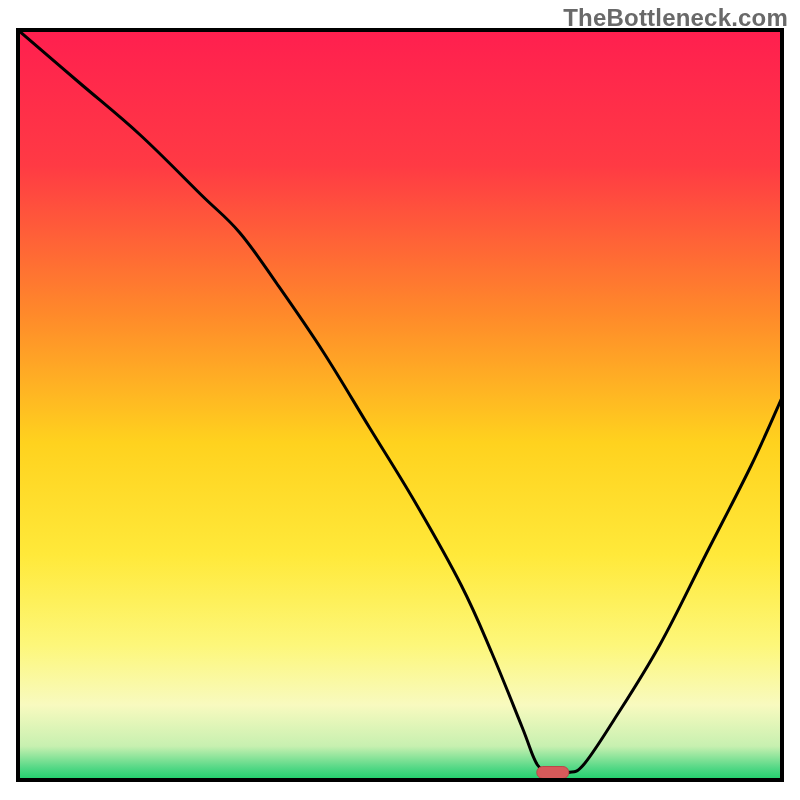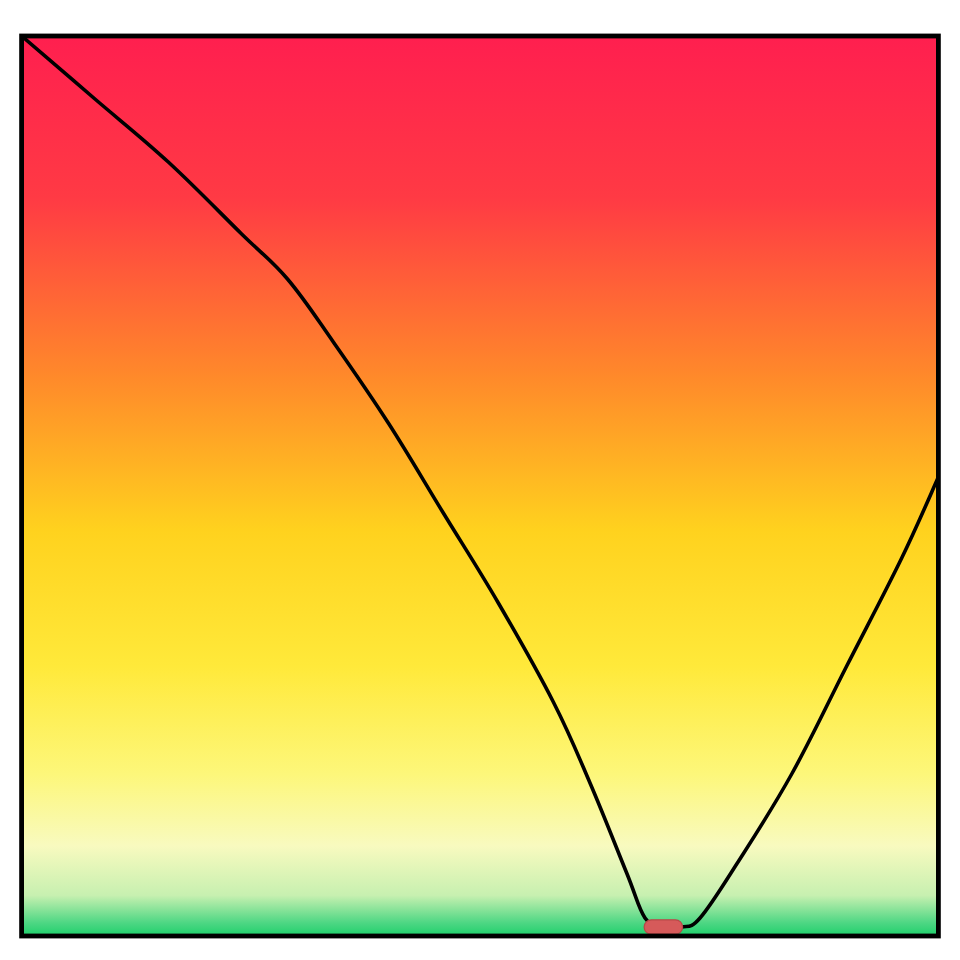--- a/index.html
+++ b/index.html
@@ -28,20 +28,21 @@
   svg {
     position: absolute;
     top: 0;
     left: 0;
   }
 </style>
 </head>
 <body>
 <div class="wrap">
 
+<div class="watermark">TheBottleneck.com</div>
 
 <svg id="chart-svg" width="800" height="800" viewBox="0 0 800 800">
   <defs>
     <linearGradient id="bg-grad" x1="0" y1="0" x2="0" y2="1">
           <stop offset="0%" stop-color="#ff1f4f"></stop>
           <stop offset="18%" stop-color="#ff3a44"></stop>
           <stop offset="38%" stop-color="#ff8a2a"></stop>
           <stop offset="55.00000000000001%" stop-color="#ffd21e"></stop>
           <stop offset="70%" stop-color="#ffe93a"></stop>
           <stop offset="82%" stop-color="#fdf77a"></stop>

